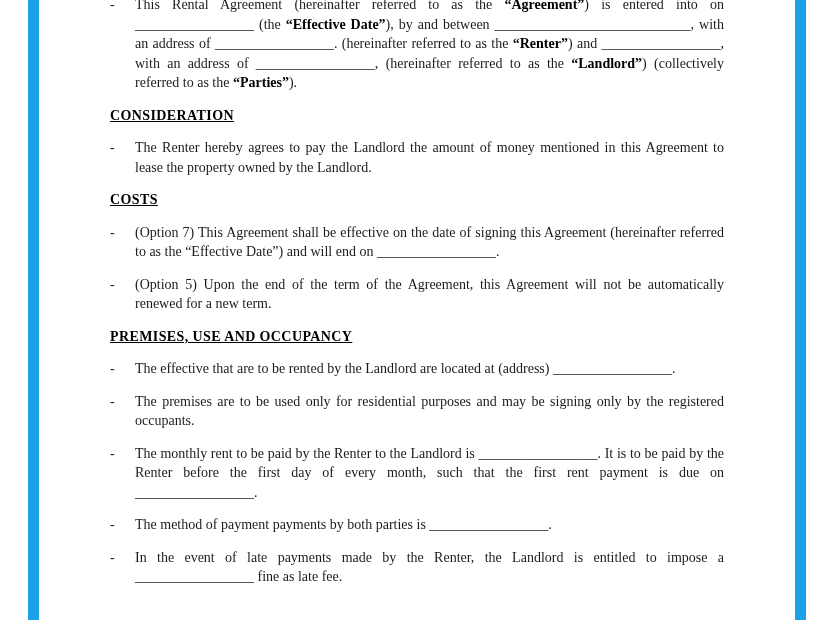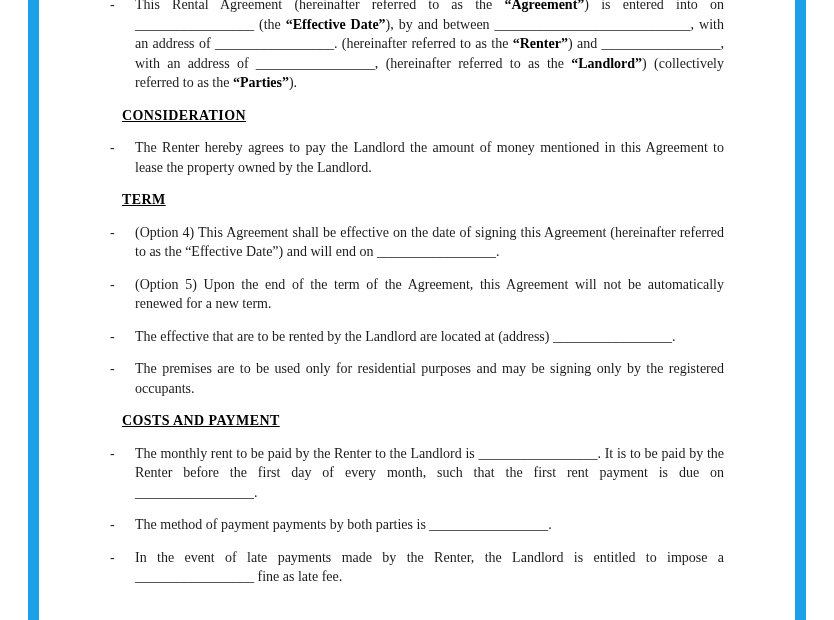--- a/index.html
+++ b/index.html
@@ -34,21 +34,21 @@
     width: 614px;
     color: #1b1b1b;
     font-size: 14px;
     line-height: 19.5px;
   }
   .section-heading {
     font-weight: bold;
     color: #000000;
     text-decoration: underline;
     letter-spacing: 0.4px;
-    margin: 0 0 13px 12px;
+    margin: 0 0 13px 0;
   }
   .bullet-row {
     position: relative;
     padding-left: 25px;
     margin: 0 0 13px 0;
   }
   .bullet-dash {
     position: absolute;
     left: 0;
     top: 0;
@@ -68,38 +68,38 @@
   <div class="content">
       <div class="bullet-row">
         <span class="bullet-dash">-</span>
         <p class="bullet-text">This Rental Agreement (hereinafter referred to as the <b>“Agreement”</b>) is entered into on _________________ (the <b>“Effective Date”</b>), by and between ____________________________, with an address of _________________. (hereinafter referred to as the <b>“Renter”</b>) and _________________, with an address of _________________, (hereinafter referred to as the <b>“Landlord”</b>) (collectively referred to as the <b>“Parties”</b>).</p>
       </div>
       <div class="section-heading">CONSIDERATION</div>
       <div class="bullet-row">
         <span class="bullet-dash">-</span>
         <p class="bullet-text">The Renter hereby agrees to pay the Landlord the amount of money mentioned in this Agreement to lease the property owned by the Landlord.</p>
       </div>
-      <div class="section-heading">TERM</div>
+      <div class="section-heading">COSTS</div>
       <div class="bullet-row">
         <span class="bullet-dash">-</span>
-        <p class="bullet-text">(Option 4) This Agreement shall be effective on the date of signing this Agreement (hereinafter referred to as the “Effective Date”) and will end on _________________.</p>
+        <p class="bullet-text">(Option 7) This Agreement shall be effective on the date of signing this Agreement (hereinafter referred to as the “Effective Date”) and will end on _________________.</p>
       </div>
       <div class="bullet-row">
         <span class="bullet-dash">-</span>
         <p class="bullet-text">(Option 5) Upon the end of the term of the Agreement, this Agreement will not be automatically renewed for a new term.</p>
       </div>
+      <div class="section-heading">PREMISES, USE AND OCCUPANCY</div>
       <div class="bullet-row">
         <span class="bullet-dash">-</span>
         <p class="bullet-text">The effective that are to be rented by the Landlord are located at (address) _________________.</p>
       </div>
       <div class="bullet-row">
         <span class="bullet-dash">-</span>
         <p class="bullet-text">The premises are to be used only for residential purposes and may be signing only by the registered occupants.</p>
       </div>
-      <div class="section-heading">COSTS AND PAYMENT</div>
       <div class="bullet-row">
         <span class="bullet-dash">-</span>
         <p class="bullet-text">The monthly rent to be paid by the Renter to the Landlord is _________________. It is to be paid by the Renter before the first day of every month, such that the first rent payment is due on _________________.</p>
       </div>
       <div class="bullet-row">
         <span class="bullet-dash">-</span>
         <p class="bullet-text">The method of payment payments by both parties is _________________.</p>
       </div>
       <div class="bullet-row">
         <span class="bullet-dash">-</span>

